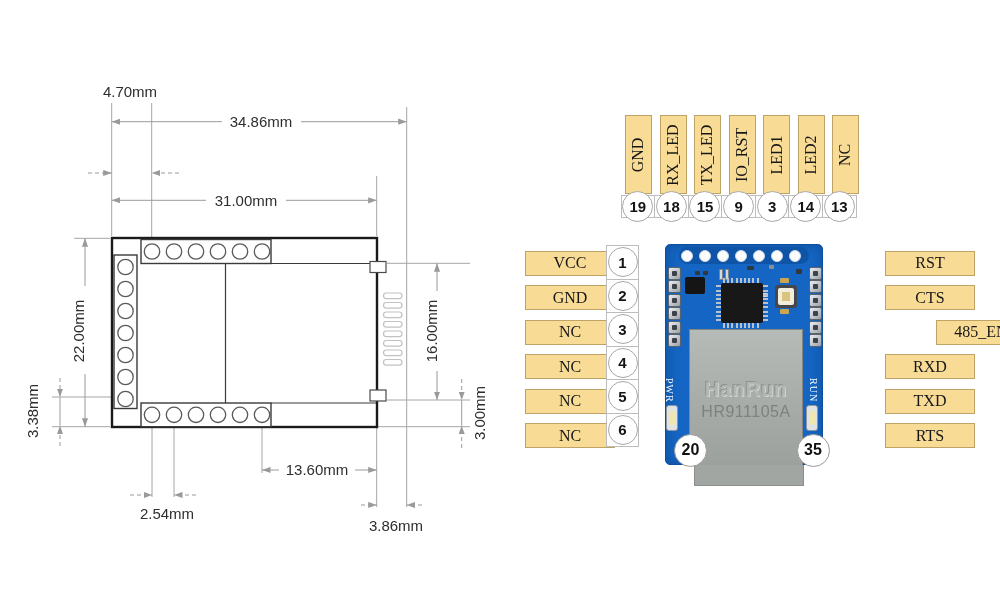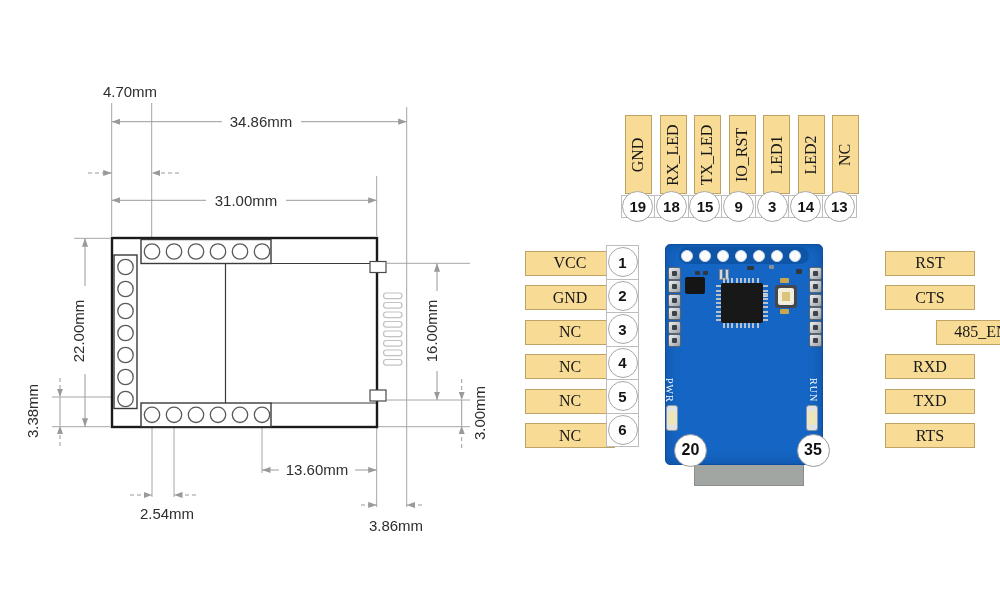--- a/index.html
+++ b/index.html
@@ -357,20 +357,24 @@
     <div class="qfp"></div>
 
     <div class="goldpad" style="left:114px;top:33px"></div>
     <div class="goldpad" style="left:114px;top:64px"></div>
     <div class="xtal">
         <i></i>
         <b></b>
       </div>
   </div>
 
+  <div id="rj45">
+    <div class="brand">HanRun</div>
+    <div class="part">HR911105A</div>
+  </div>
   <div id="rj45tab"></div>
 
   <div class="vtext" style="left:664px;top:378px">PWR</div>
   <div class="vtext" style="left:808px;top:378px">RUN</div>
   <div class="led" style="left:666px;top:405px">
       <i></i>
     </div>
   <div class="led" style="left:806px;top:405px">
       <i></i>
     </div>

